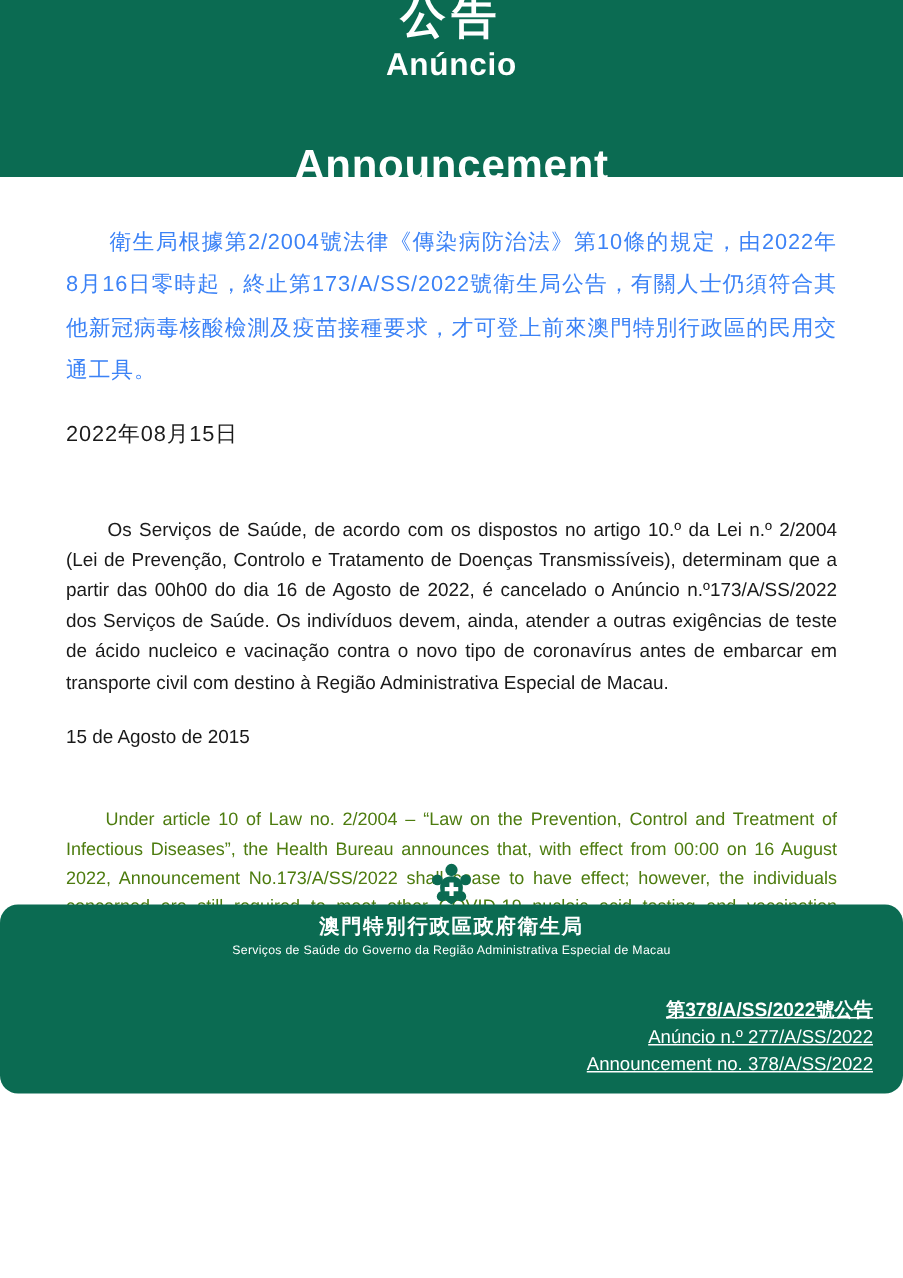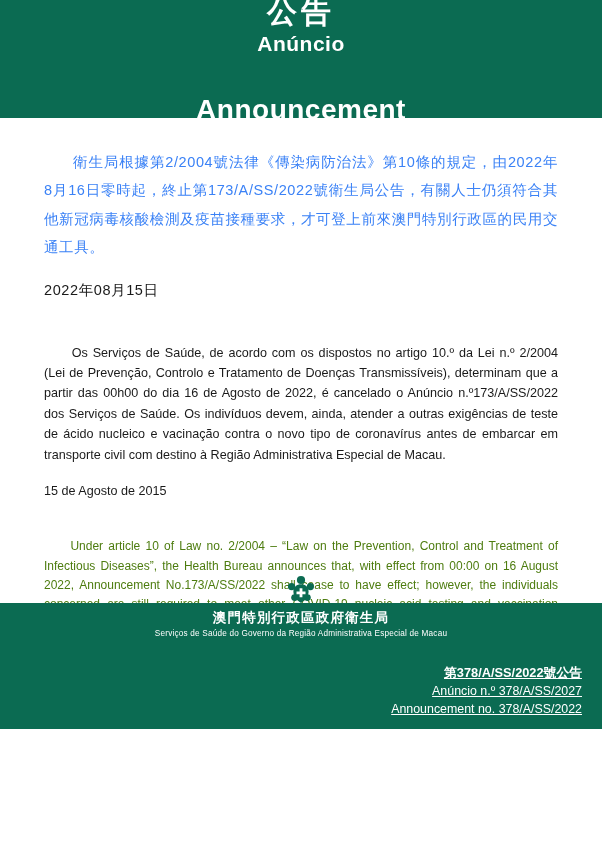--- a/index.html
+++ b/index.html
@@ -106,20 +106,21 @@
 
   
   .footer {
     position: absolute;
     left: 0;
     right: 0;
     bottom: 0;
     height: 126px;
     background: #0b6b52;
     color: #ffffff;
+    border-radius: 12px;
   }
   .logo-wrap {
     position: absolute;
     left: 0;
     right: 0;
     top: -28px;
     display: flex;
     flex-direction: column;
     align-items: center;
   }
@@ -189,18 +190,18 @@
           </g>
           <path d="M15.6 13.3h2.8v3.1h3.1v2.8h-3.1v3.1h-2.8v-3.1h-3.1v-2.8h3.1z" fill="#ffffff"></path>
         </svg>
       </span>
       <div class="org-zh">澳門特別行政區政府衛生局</div>
       <div class="org-pt">Serviços de Saúde do Governo da Região Administrativa Especial de Macau</div>
     </div>
 
     <div class="ref-block">
       <div class="ref-zh">第378/A/SS/2022號公告</div>
-      <div class="ref-pt">Anúncio n.º 378/A/SS/2027</div>
+      <div class="ref-pt">Anúncio n.º 277/A/SS/2022</div>
       <div class="ref-en">Announcement no. 378/A/SS/2022</div>
     </div>
   </div>
 
 </div>
 
 </body></html>

